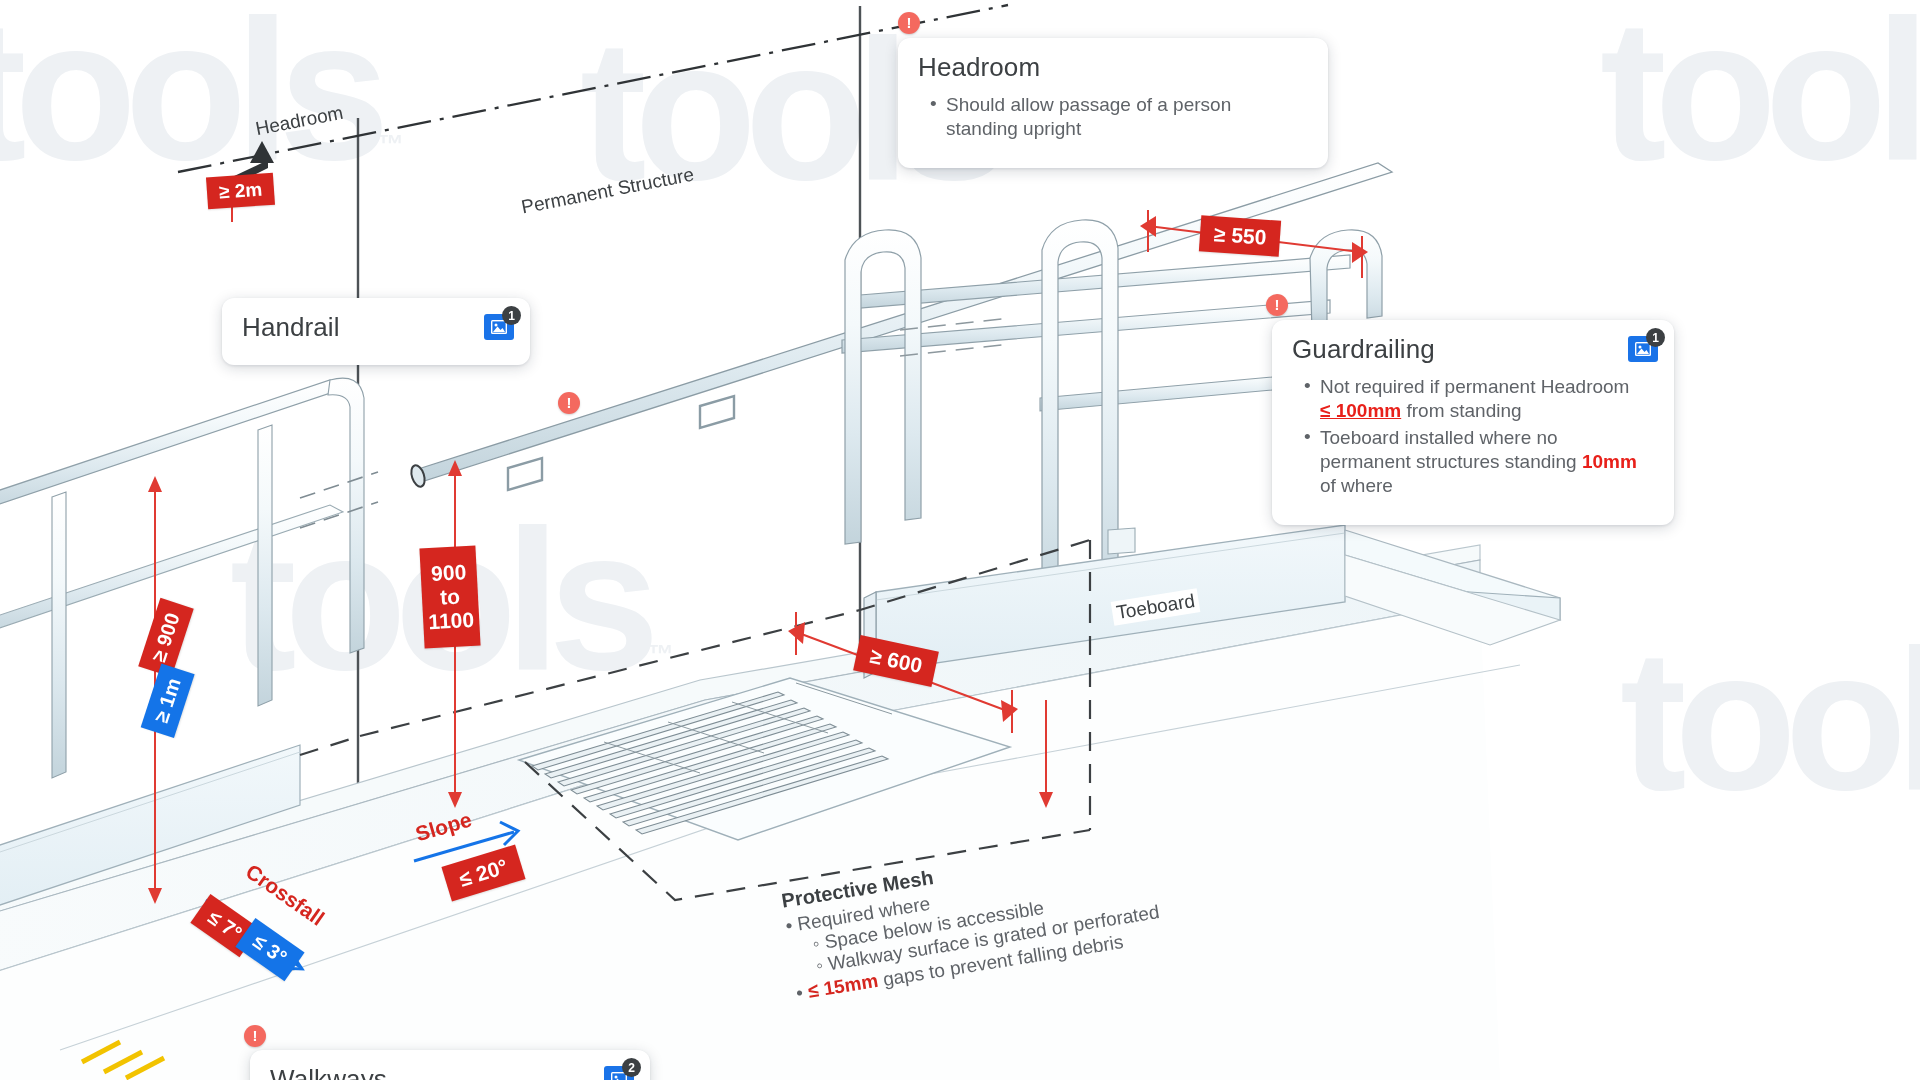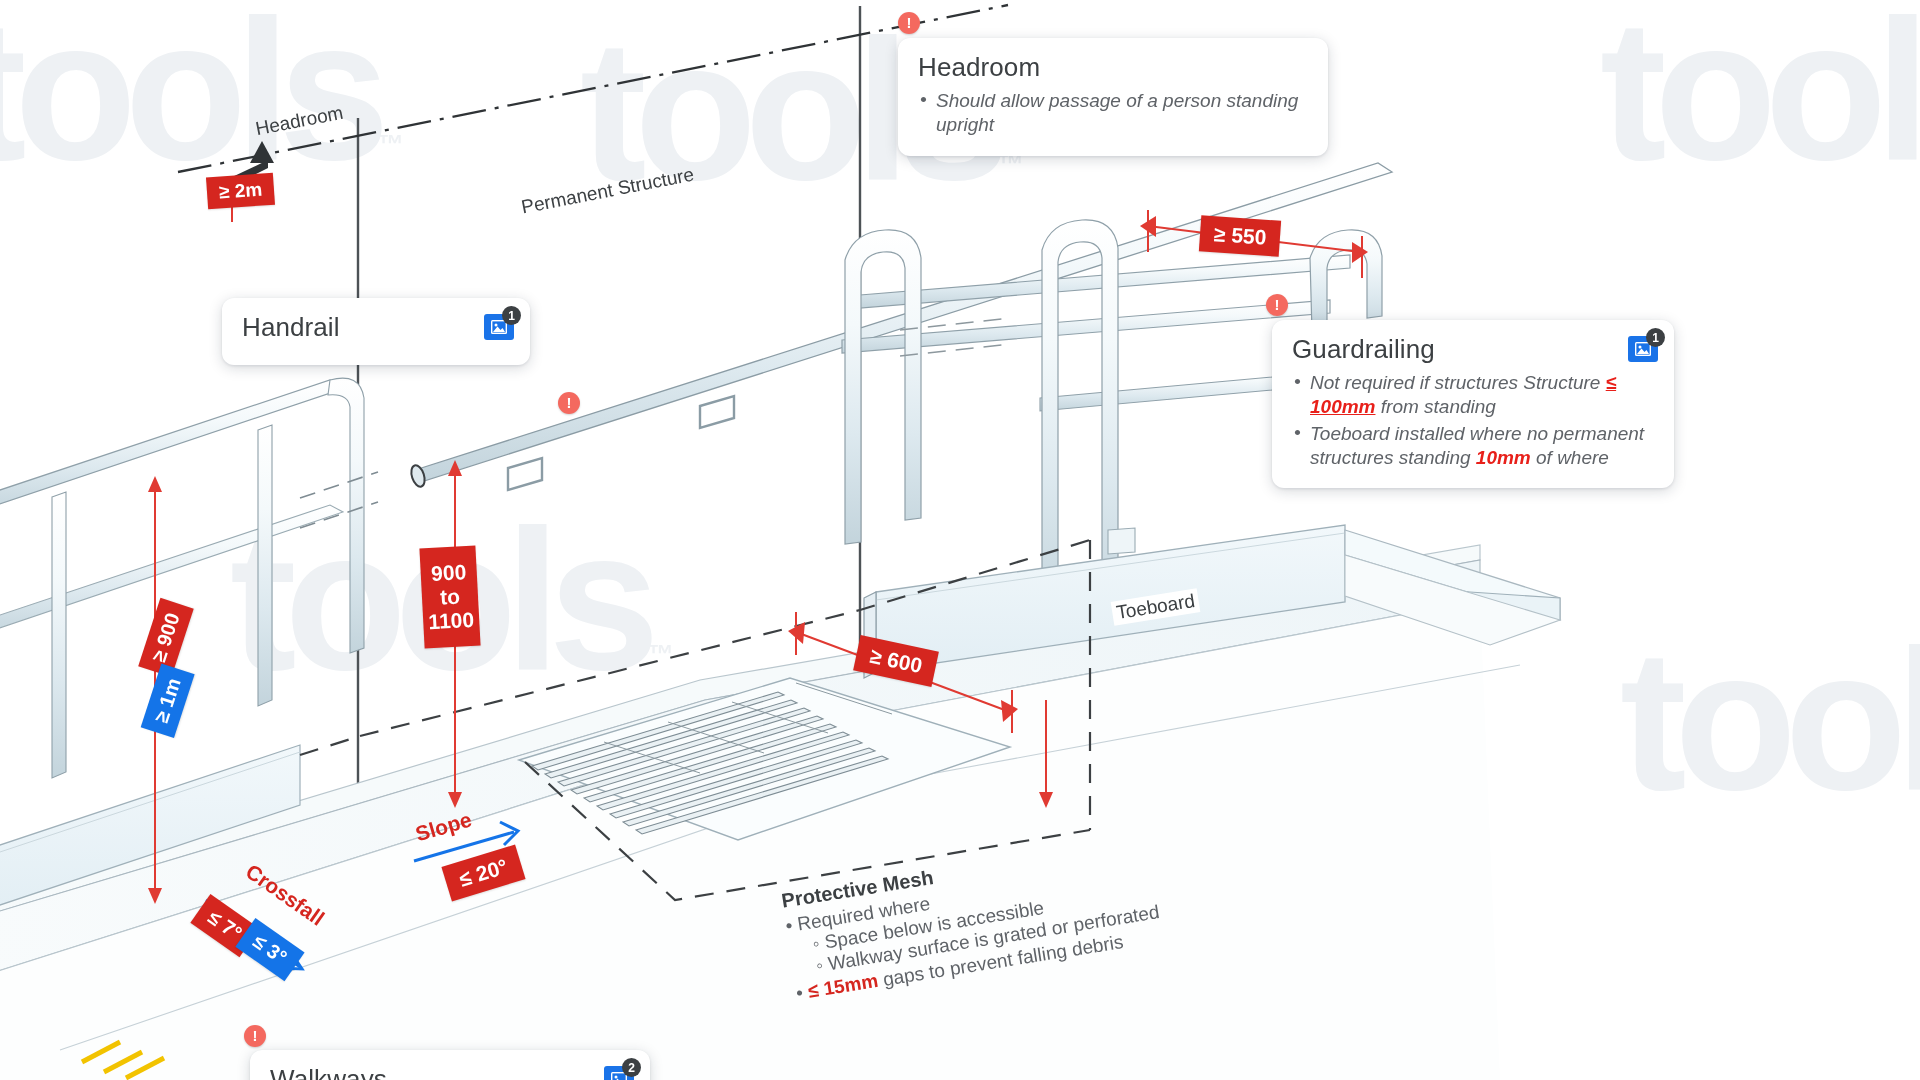--- a/index.html
+++ b/index.html
@@ -20,21 +20,21 @@
 
   
   .card{
     position:absolute;background:#fff;border-radius:12px;
     box-shadow:0 3px 14px rgba(20,30,50,.17),0 1px 3px rgba(20,30,50,.10);
     padding:14px 20px 16px 20px;box-sizing:border-box;
   }
   .card h3{
     margin:0 0 6px 0;font-weight:400;font-size:26px;color:#3c4043;letter-spacing:.1px;
   }
-  .card ul{margin:0;padding:0;list-style:none;font-style:italic;}
+  .card ul{margin:10px;padding:0;list-style:none;}
   .card li{
     position:relative;padding-left:18px;margin:2px 0;
     font-size:19px;line-height:1.28;color:#5f6368;
   }
   .card li:before{
     content:"•";position:absolute;left:2px;top:-1px;color:#5f6368;font-size:19px;
   }
   .card b.r{color:#e8201a;font-weight:700;}
   .card .ulne{color:#e8201a;font-weight:700;text-decoration:underline;}
 
@@ -368,21 +368,21 @@
       <svg width="18" height="16" viewBox="0 0 18 16">
         <rect x="1" y="1" width="16" height="14" rx="1.5" fill="#fff"></rect>
         <rect x="2.4" y="2.4" width="13.2" height="11.2" fill="#1a73e8"></rect>
         <circle cx="6" cy="6" r="1.5" fill="#fff"></circle>
         <path d="M3 13 L 7.5 7.6 L 10.5 11 L 12.5 9 L 15 13 Z" fill="#fff"></path>
       </svg>
       <span class="cnt">1</span>
     </div>
     <ul>
       <li>
-        <span>Not required if structures Structure </span><span class="ulne">≤ 100mm</span><span> from standing</span>
+        <span>Not required if permanent Headroom </span><span class="ulne">≤ 100mm</span><span> from standing</span>
       </li>
       <li>
         <span>Toeboard installed where no permanent structures standing </span><b class="r">10mm</b><span> of where</span>
       </li>
     </ul>
   </div>
 
   <div class="card" style="left:250px;top:1050px;width:400px;height:120px;">
     <h3>Walkways</h3>
     <div class="imgbtn">

